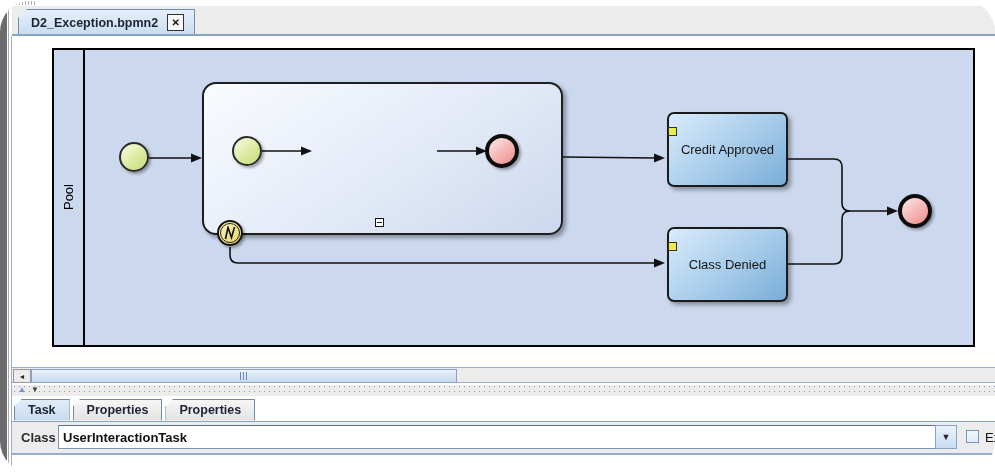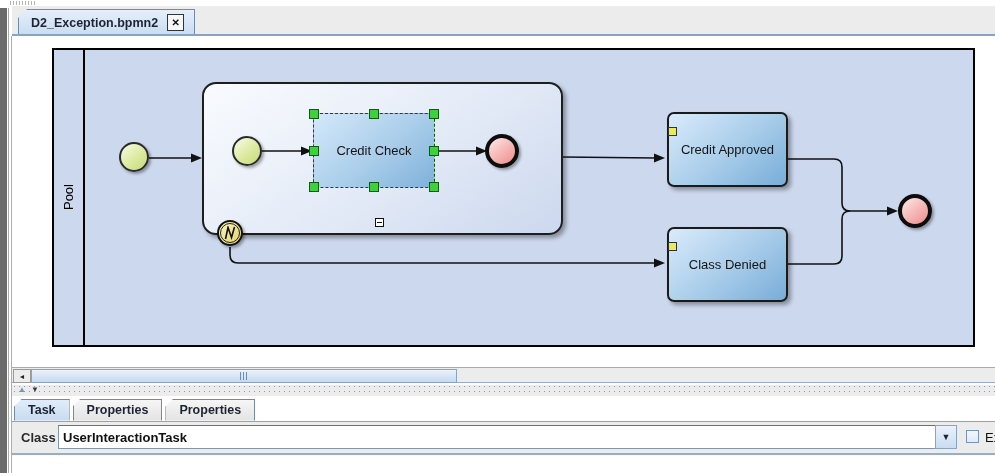--- a/index.html
+++ b/index.html
@@ -1,17 +1,17 @@
 <!DOCTYPE html>
 <html><head>
 <meta charset="utf-8">
 <style>
   html,body{margin:0;padding:0;background:#fff;}
   .page{position:relative;width:995px;height:473px;overflow:hidden;background:#fff;
-        font-family:"Liberation Sans",sans-serif;-webkit-font-smoothing:antialiased;}
+        font-family:"Liberation Sans",sans-serif;border-radius:32px;-webkit-font-smoothing:antialiased;}
   .abs{position:absolute;}
 
   
   .top-grip{left:10px;top:1px;width:26px;height:4px;
     background:repeating-linear-gradient(90deg,#b5b5b5 0 1px,transparent 1px 3px);}
   .left-strip{left:0;top:8px;width:7px;height:465px;background:#6b6b6b;}
   .left-line{left:8px;top:8px;width:1px;height:465px;background:#ababab;}
   .content-vline{left:11px;top:36px;width:1px;height:437px;background:#9ab2cf;}
 
   
@@ -162,31 +162,20 @@
   <div class="abs event start" style="left:119px;top:142px;"></div>
   <div class="abs event start" style="left:232px;top:136px;"></div>
   <div class="abs event end" style="left:485px;top:134px;"></div>
   <div class="boundary">
     <svg width="12" height="14" viewBox="0 0 12 14">
       <polyline points="1.5,13 4,1.5 7.5,11.5 10.5,1" fill="none" stroke="#111" stroke-width="1.6"></polyline>
     </svg>
   </div>
   <div class="abs event end" style="left:898px;top:194px;"></div>
 
-  <div class="abs task selected" style="left:313px;top:113px;width:120px;height:73px;">
-    <span>Credit Check</span>
-    <span class="handle h-tl"></span>
-    <span class="handle h-tc"></span>
-    <span class="handle h-tr"></span>
-    <span class="handle h-ml"></span>
-    <span class="handle h-mr"></span>
-    <span class="handle h-bl"></span>
-    <span class="handle h-bc"></span>
-    <span class="handle h-br"></span>
-  </div>
 
   <div class="abs task" style="left:667px;top:112px;width:117px;height:71px;">
     <span class="task-marker"></span>
     <span>Credit Approved</span>
   </div>
 
   <div class="abs task" style="left:667px;top:227px;width:117px;height:71px;">
     <span class="task-marker"></span>
     <span>Class Denied</span>
   </div>

